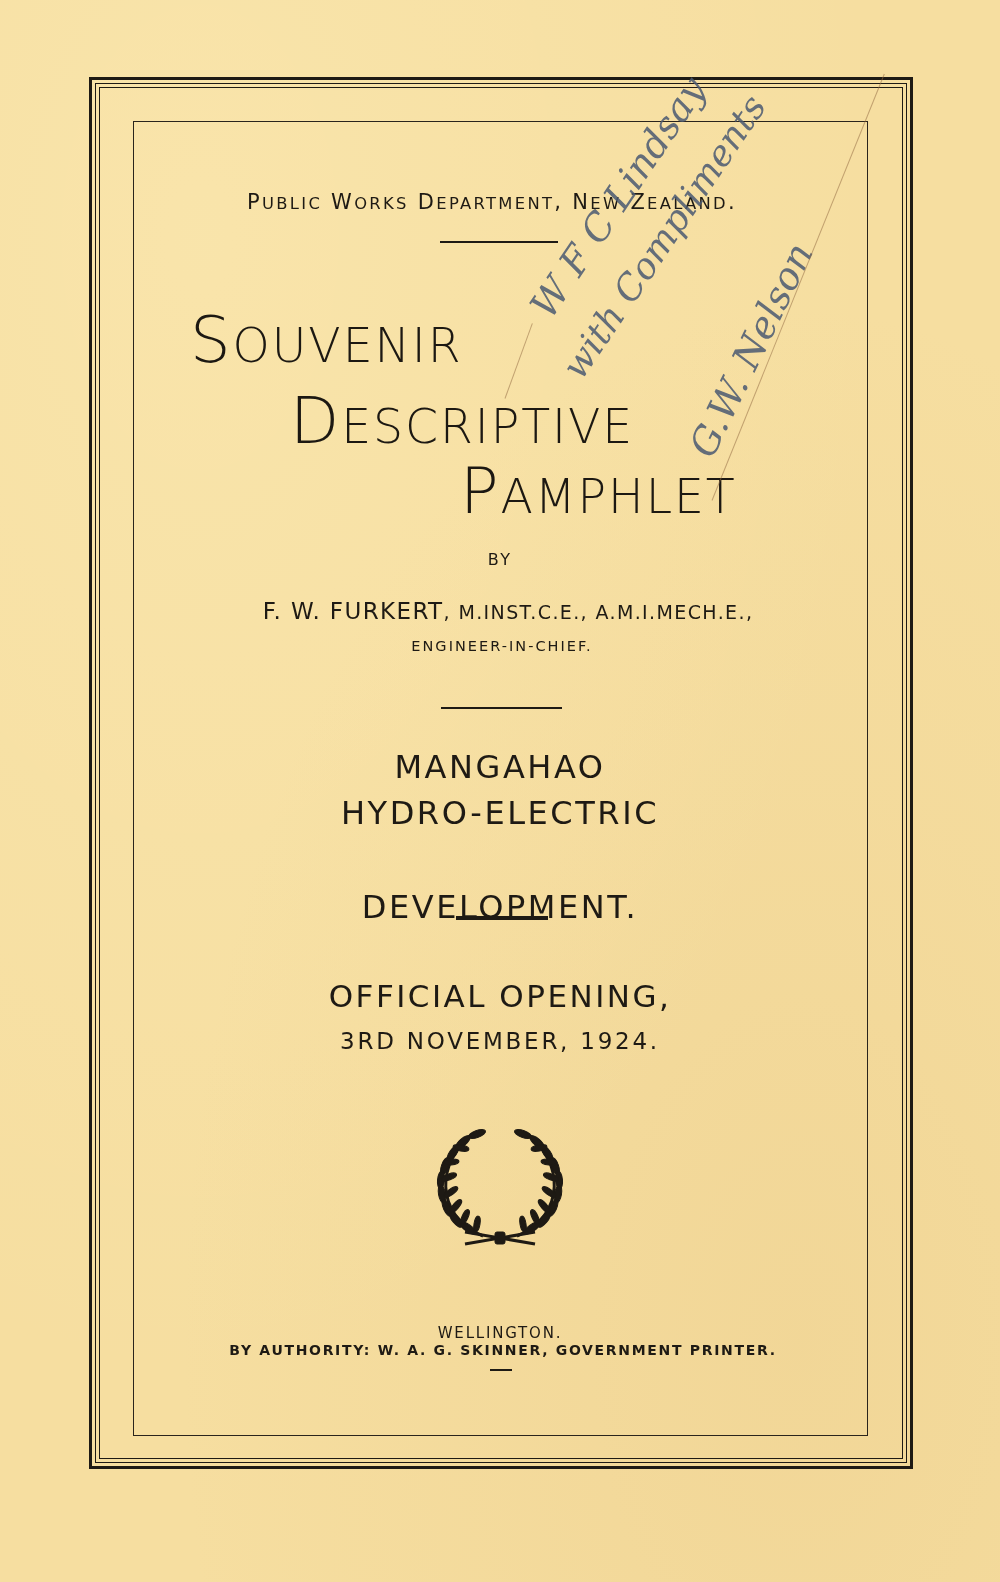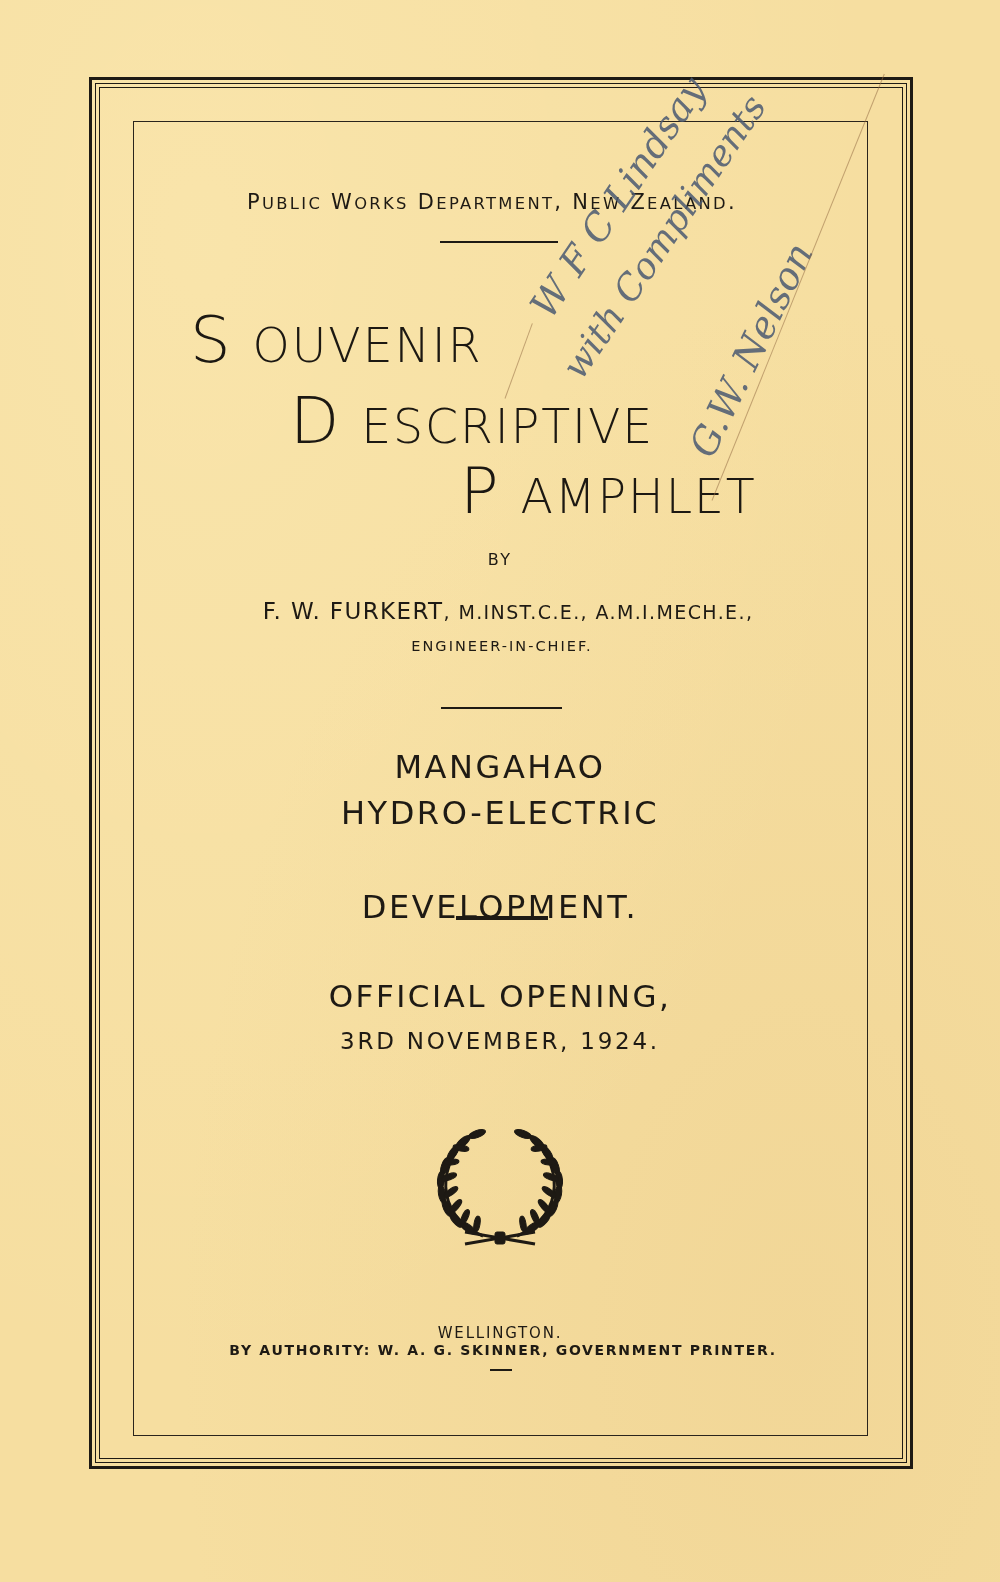--- a/index.html
+++ b/index.html
@@ -68,21 +68,21 @@
     .title-word {
       position: absolute;
       font-family: "DejaVu Sans", sans-serif;
       font-weight: 300;
       font-size: 64px;
       letter-spacing: 0.03em;
       white-space: nowrap;
       color: #1c1812;
       -webkit-text-stroke: 0px;
     }
-    .title-word .sc { font-size: 0.74em; margin-left: 20px; }
+    .title-word .sc { font-size: 0.74em; }
     .inscription {
       position: absolute;
       font-family: "DejaVu Serif", serif;
       font-style: italic;
       color: #4b5a72;
       white-space: nowrap;
       transform-origin: left bottom;
       opacity: 0.85;
     }
     .wreath {

